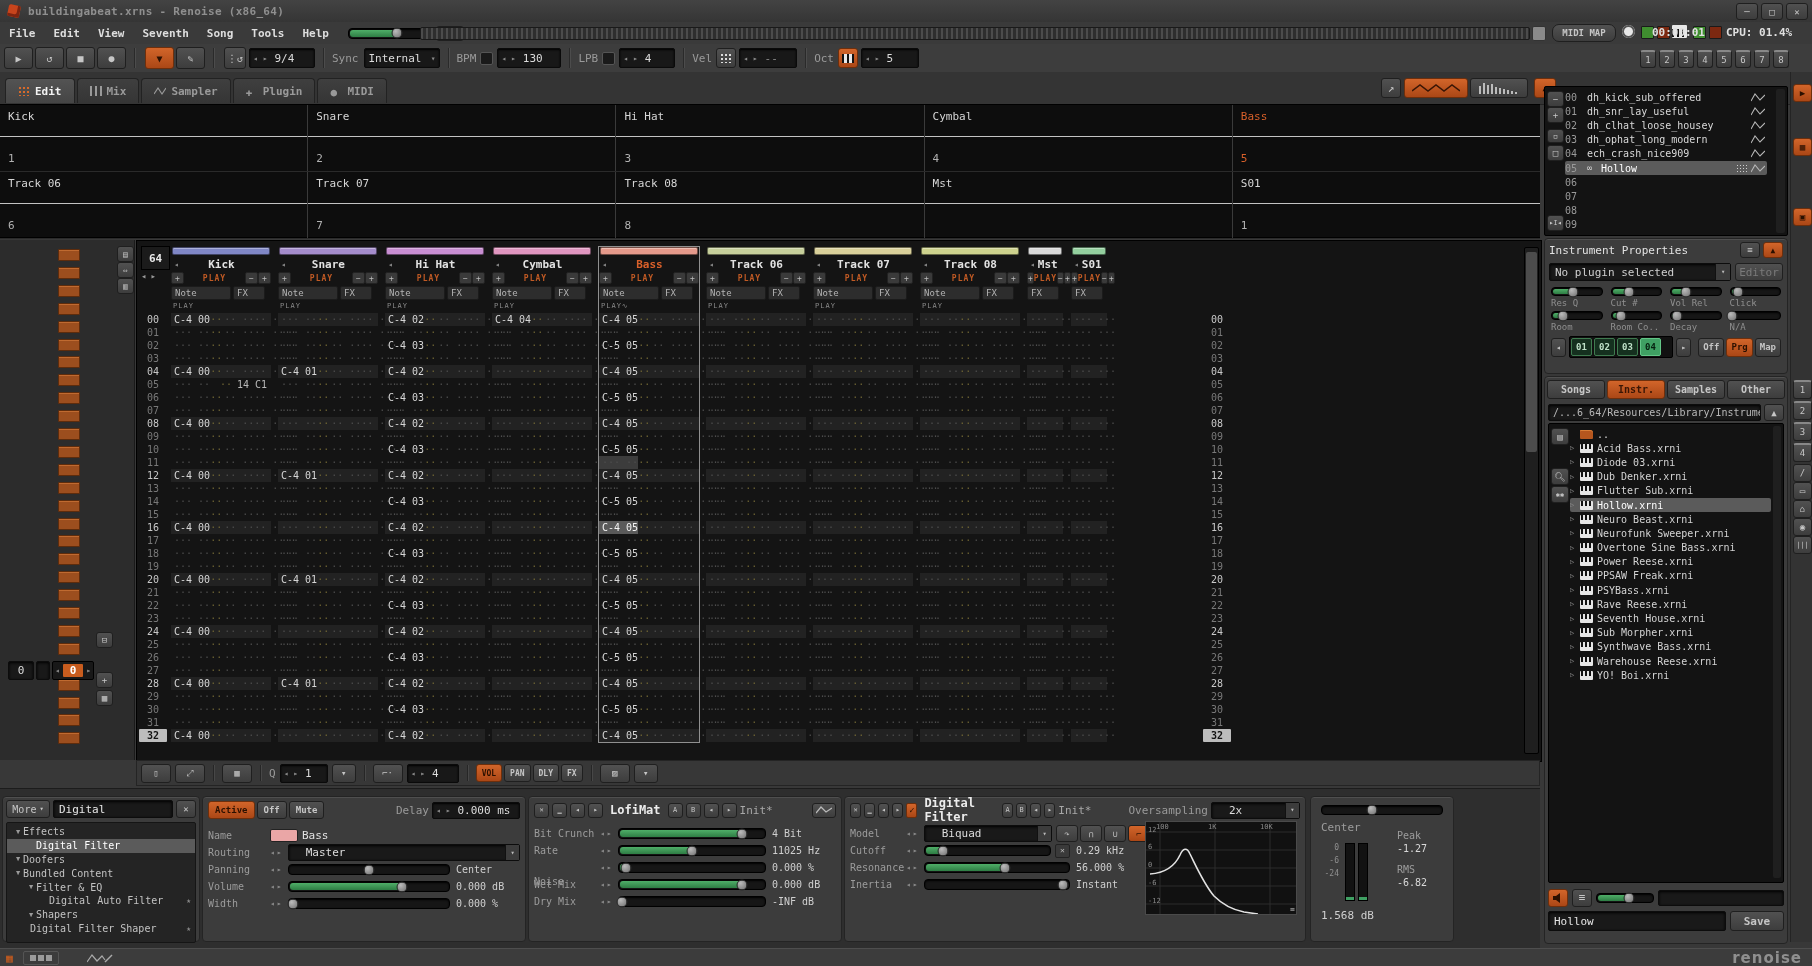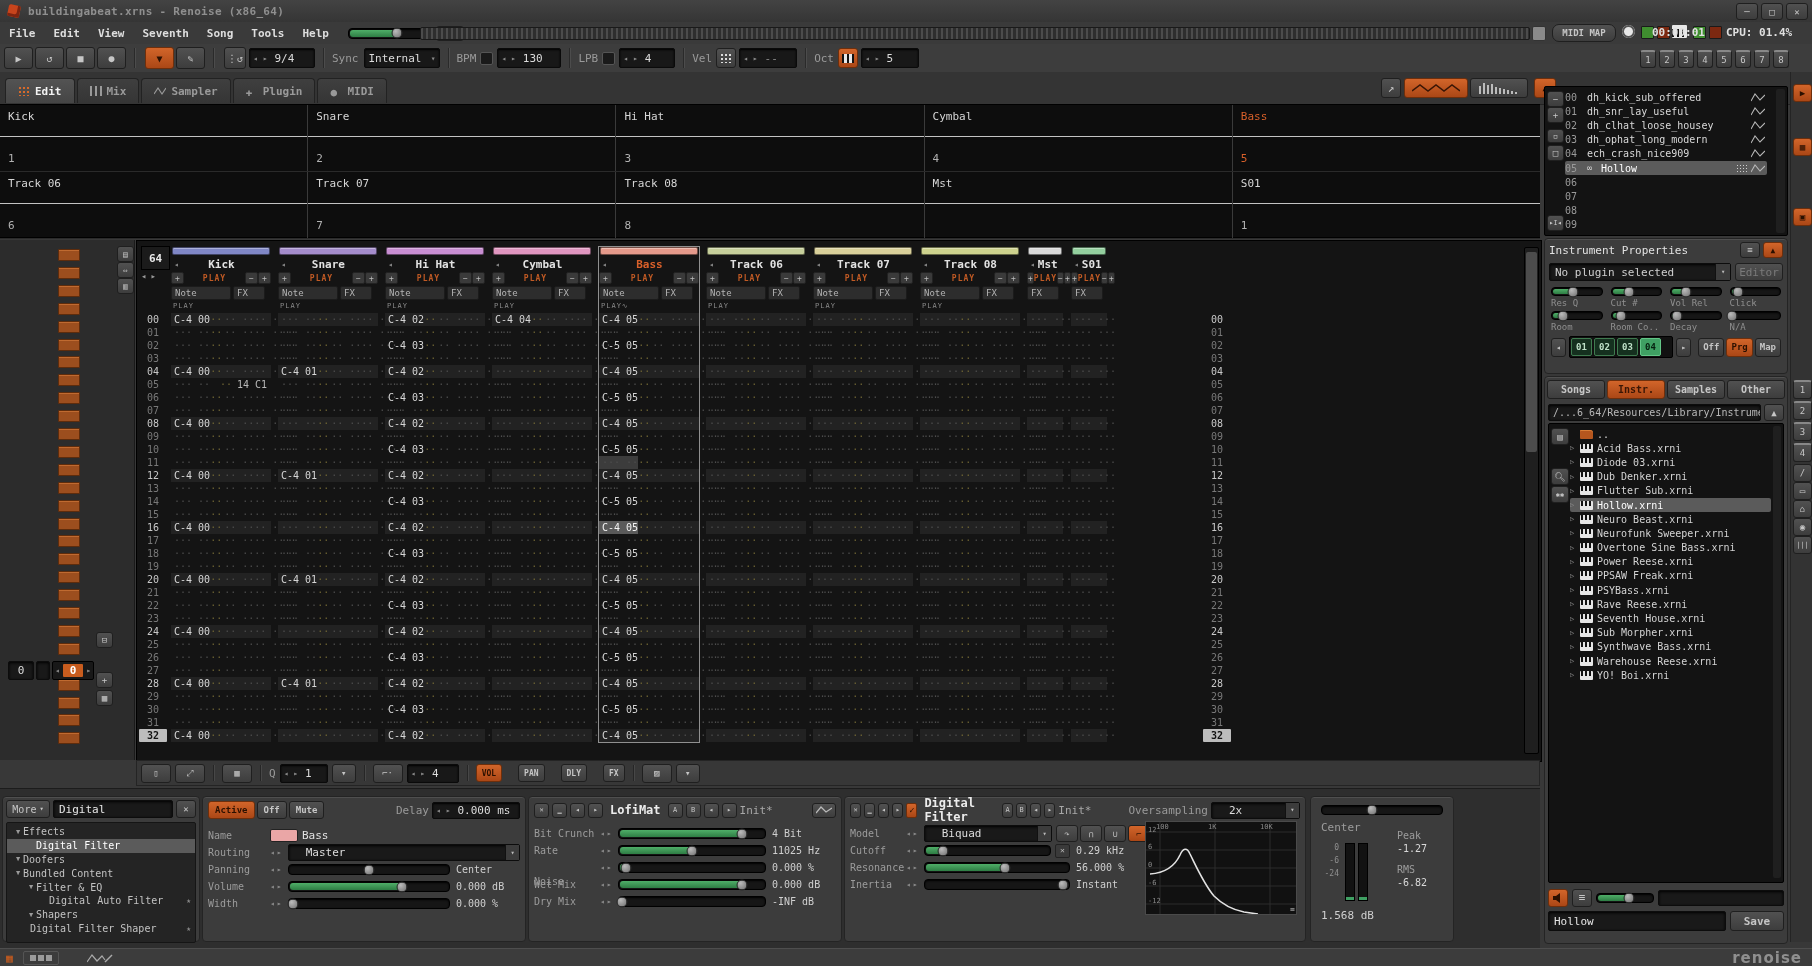--- a/index.html
+++ b/index.html
@@ -1115,21 +1115,21 @@
         <span class="val">1</span>
     </div>
     <div class="btn pt-btn" style="min-width:14px;">▾</div>
     <div class="pt-sep"></div>
     <div class="btn pt-btn">⌐·</div>
     <div class="spin" style="width:50px;height:17px;">
       <span class="ar">◂ ▸</span>
         <span class="val">4</span>
     </div>
     <div class="pt-sep"></div>
-    <div id="subcol-btns" style="display:flex;gap:16px;">
+    <div id="subcol-btns" style="display:flex;gap:2px;">
         <div class="btn subbtn orange">VOL</div>
         <div class="btn subbtn">PAN</div>
         <div class="btn subbtn">DLY</div>
         <div class="btn subbtn">FX</div>
       </div>
     <div class="pt-sep"></div>
     <div class="btn pt-btn">▨</div>
     <div class="btn pt-btn" style="min-width:14px;">▾</div>
   </div>
 

